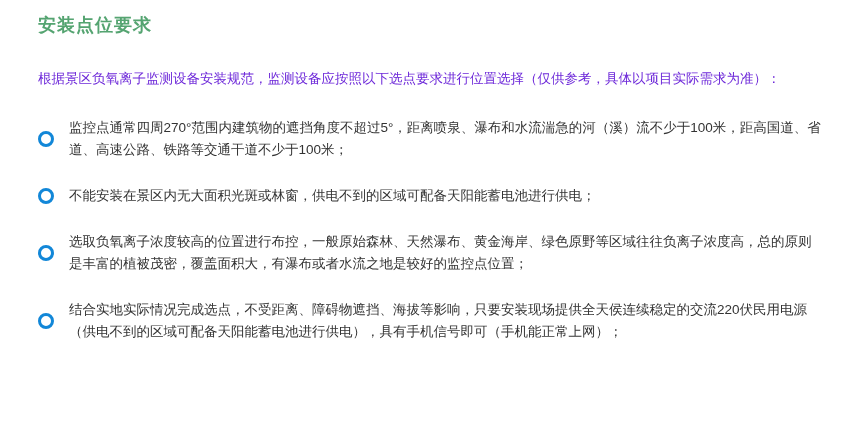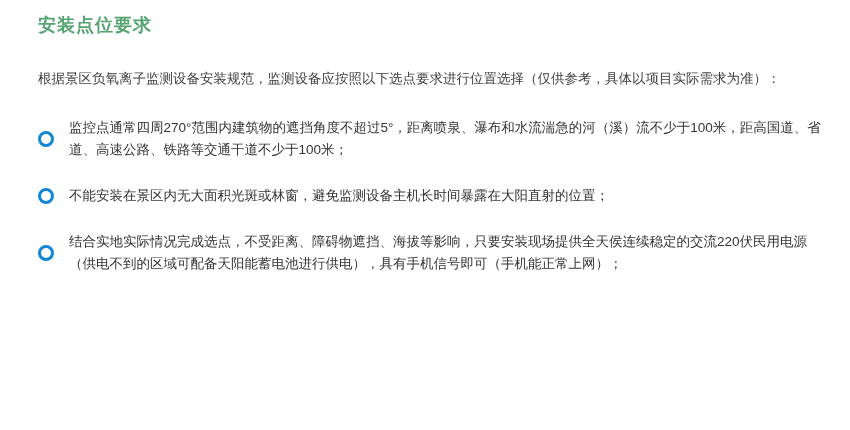--- a/index.html
+++ b/index.html
@@ -19,21 +19,21 @@
   .page-title {
     font-size: 18px;
     font-weight: bold;
     color: #55a471;
     letter-spacing: 1px;
     line-height: 22px;
   }
   .intro {
     margin-top: 33px;
     font-size: 13.5px;
-    color: #404040;
+    color: #6d28d9;
     line-height: 20px;
   }
   .req-list {
     margin-top: 28px;
     list-style: none;
   }
   .req-item {
     display: flex;
     align-items: center;
     gap: 15px;
@@ -67,23 +67,27 @@
   <ul class="req-list">
 
     <li class="req-item">
       <span class="bullet-ring"></span>
       <p class="req-text">监控点通常四周270°范围内建筑物的遮挡角度不超过5°，距离喷泉、瀑布和水流湍急的河（溪）流不少于100米，距高国道、省道、高速公路、铁路等交通干道不少于100米；</p>
     </li>
 
 
     <li class="req-item">
       <span class="bullet-ring"></span>
-      <p class="req-text">不能安装在景区内无大面积光斑或林窗，避免监测设备主机长时间暴露在大阳直射的位置；</p>
+      <p class="req-text">不能安装在景区内无大面积光斑或林窗，供电不到的区域可配备天阳能蓄电池进行供电；</p>
     </li>
 
+    <li class="req-item">
+      <span class="bullet-ring"></span>
+      <p class="req-text">选取负氧离子浓度较高的位置进行布控，一般原始森林、天然瀑布、黄金海岸、绿色原野等区域往往负离子浓度高，总的原则是丰富的植被茂密，覆盖面积大，有瀑布或者水流之地是较好的监控点位置；</p>
+    </li>
 
 
     <li class="req-item">
       <span class="bullet-ring"></span>
       <p class="req-text">结合实地实际情况完成选点，不受距离、障碍物遮挡、海拔等影响，只要安装现场提供全天侯连续稳定的交流220伏民用电源（供电不到的区域可配备天阳能蓄电池进行供电），具有手机信号即可（手机能正常上网）；</p>
     </li>
 
   </ul>
 
 </div>

